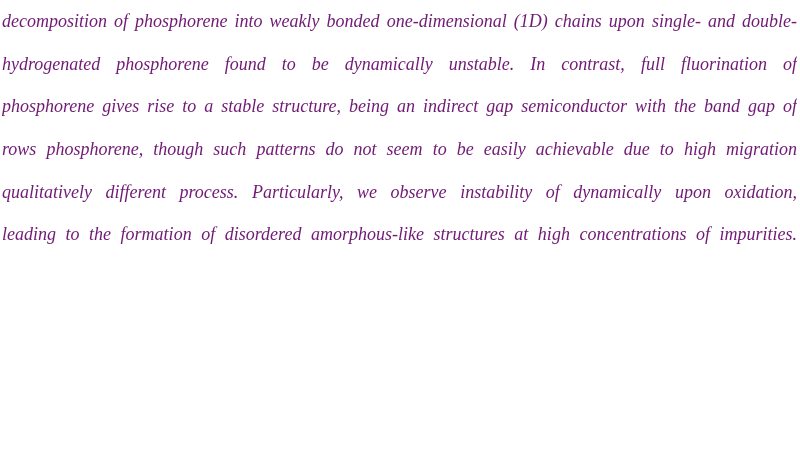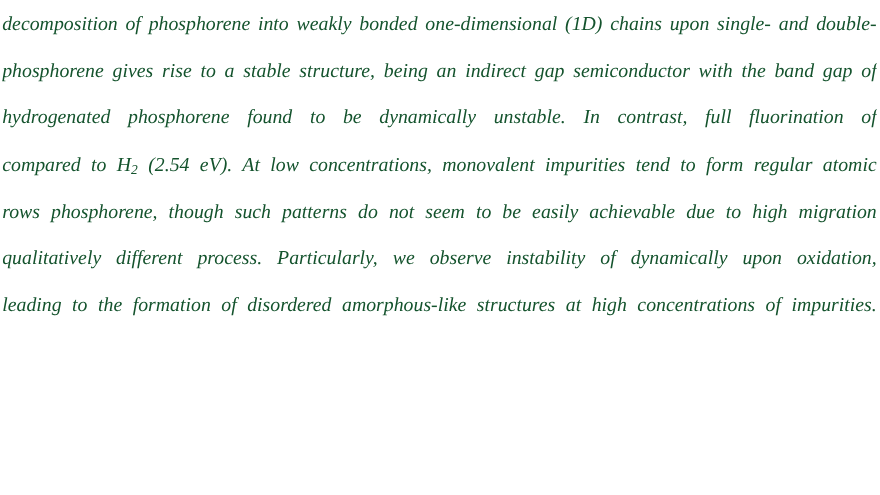--- a/index.html
+++ b/index.html
@@ -36,21 +36,20 @@
     font-size: 68%;
     line-height: 0;
     vertical-align: baseline;
     position: relative;
     top: 0.25em;
   }
 </style>
 </head>
 <body style="background: rgb(255, 255, 255);">
 
-<div class="manuscript-page" style="color: #14532d;">
+<div class="manuscript-page" style="color: #701a75;">
   <div class="abstract-line">decomposition of phosphorene into weakly bonded one-dimensional (1D) chains upon single- and double-</div>
+  <div class="abstract-line">hydrogenated phosphorene found to be dynamically unstable. In contrast, full fluorination of</div>
   <div class="abstract-line">phosphorene gives rise to a stable structure, being an indirect gap semiconductor with the band gap of</div>
-  <div class="abstract-line">hydrogenated phosphorene found to be dynamically unstable. In contrast, full fluorination of</div>
-  <div class="abstract-line">compared to H<sub>2</sub> (2.54 eV). At low concentrations, monovalent impurities tend to form regular atomic</div>
   <div class="abstract-line">rows phosphorene, though such patterns do not seem to be easily achievable due to high migration</div>
   <div class="abstract-line">qualitatively different process. Particularly, we observe instability of dynamically upon oxidation,</div>
   <div class="abstract-line">leading to the formation of disordered amorphous-like structures at high concentrations of impurities.</div>
 </div>
 
 </body></html>

